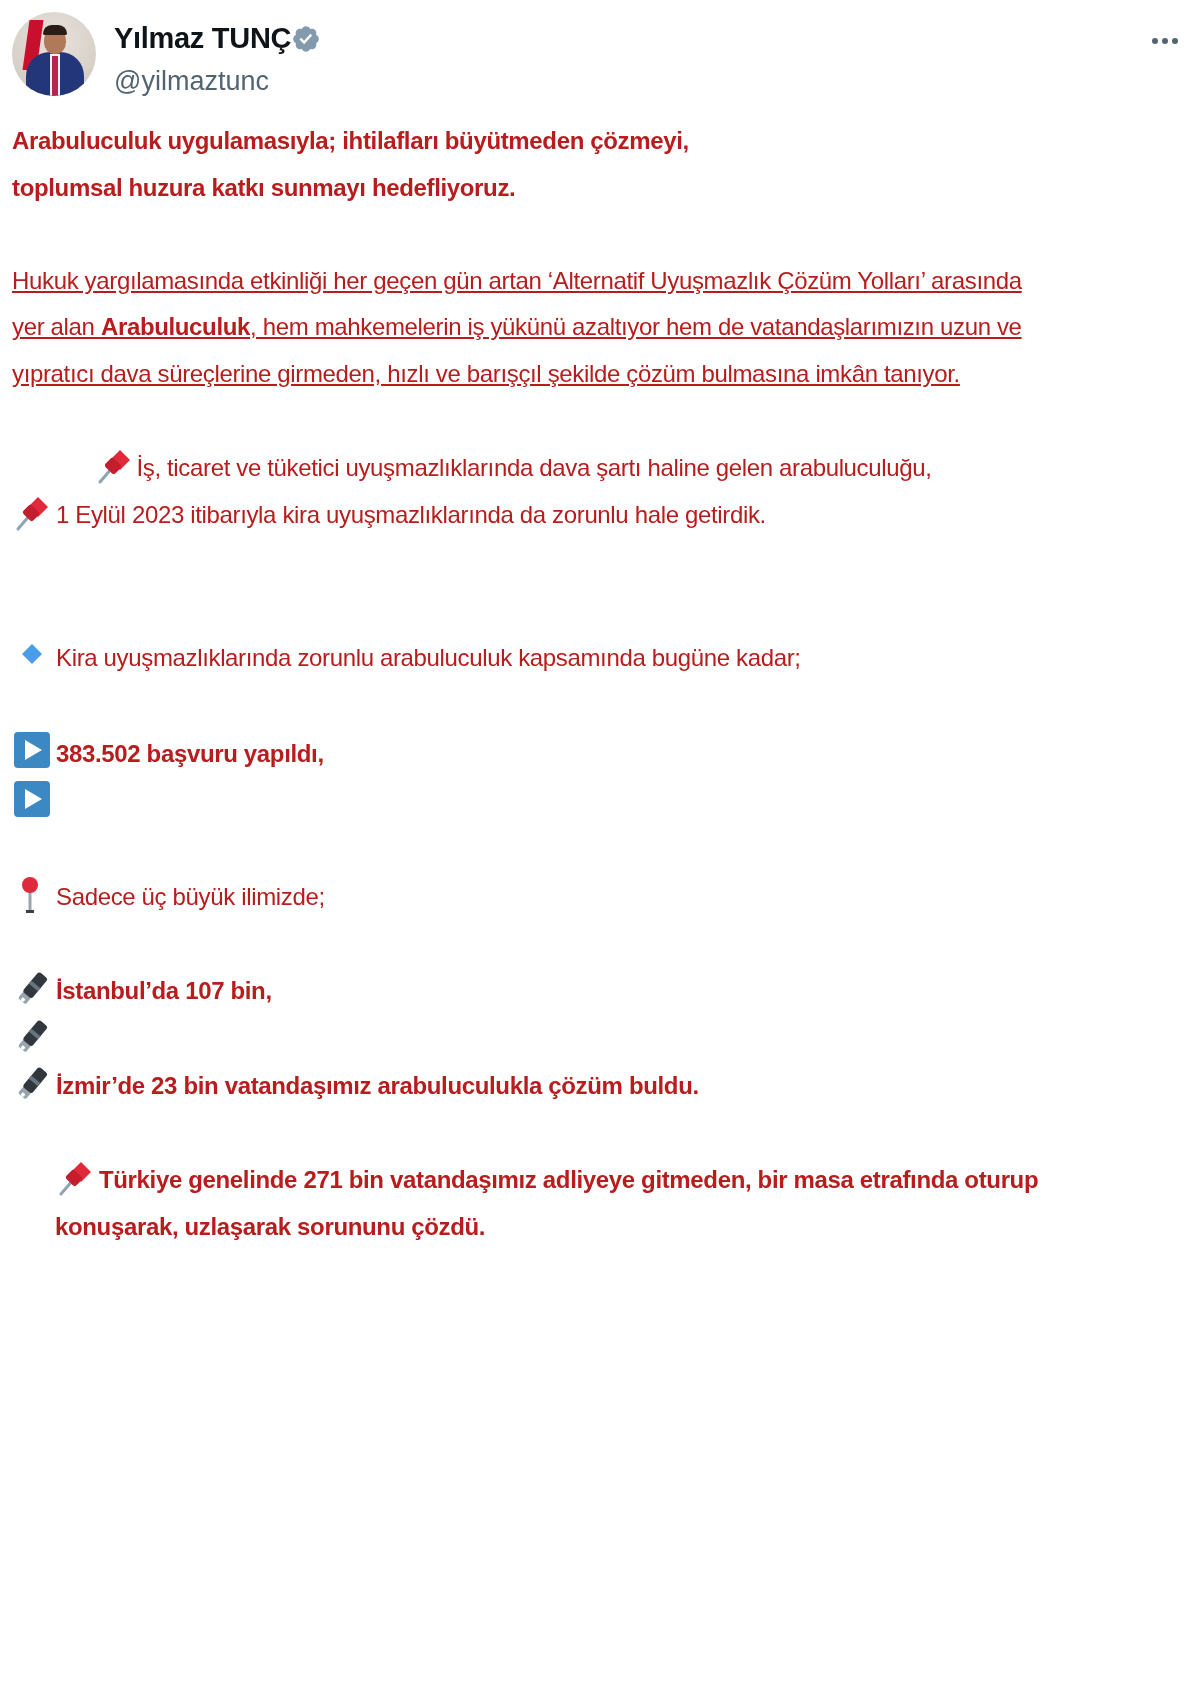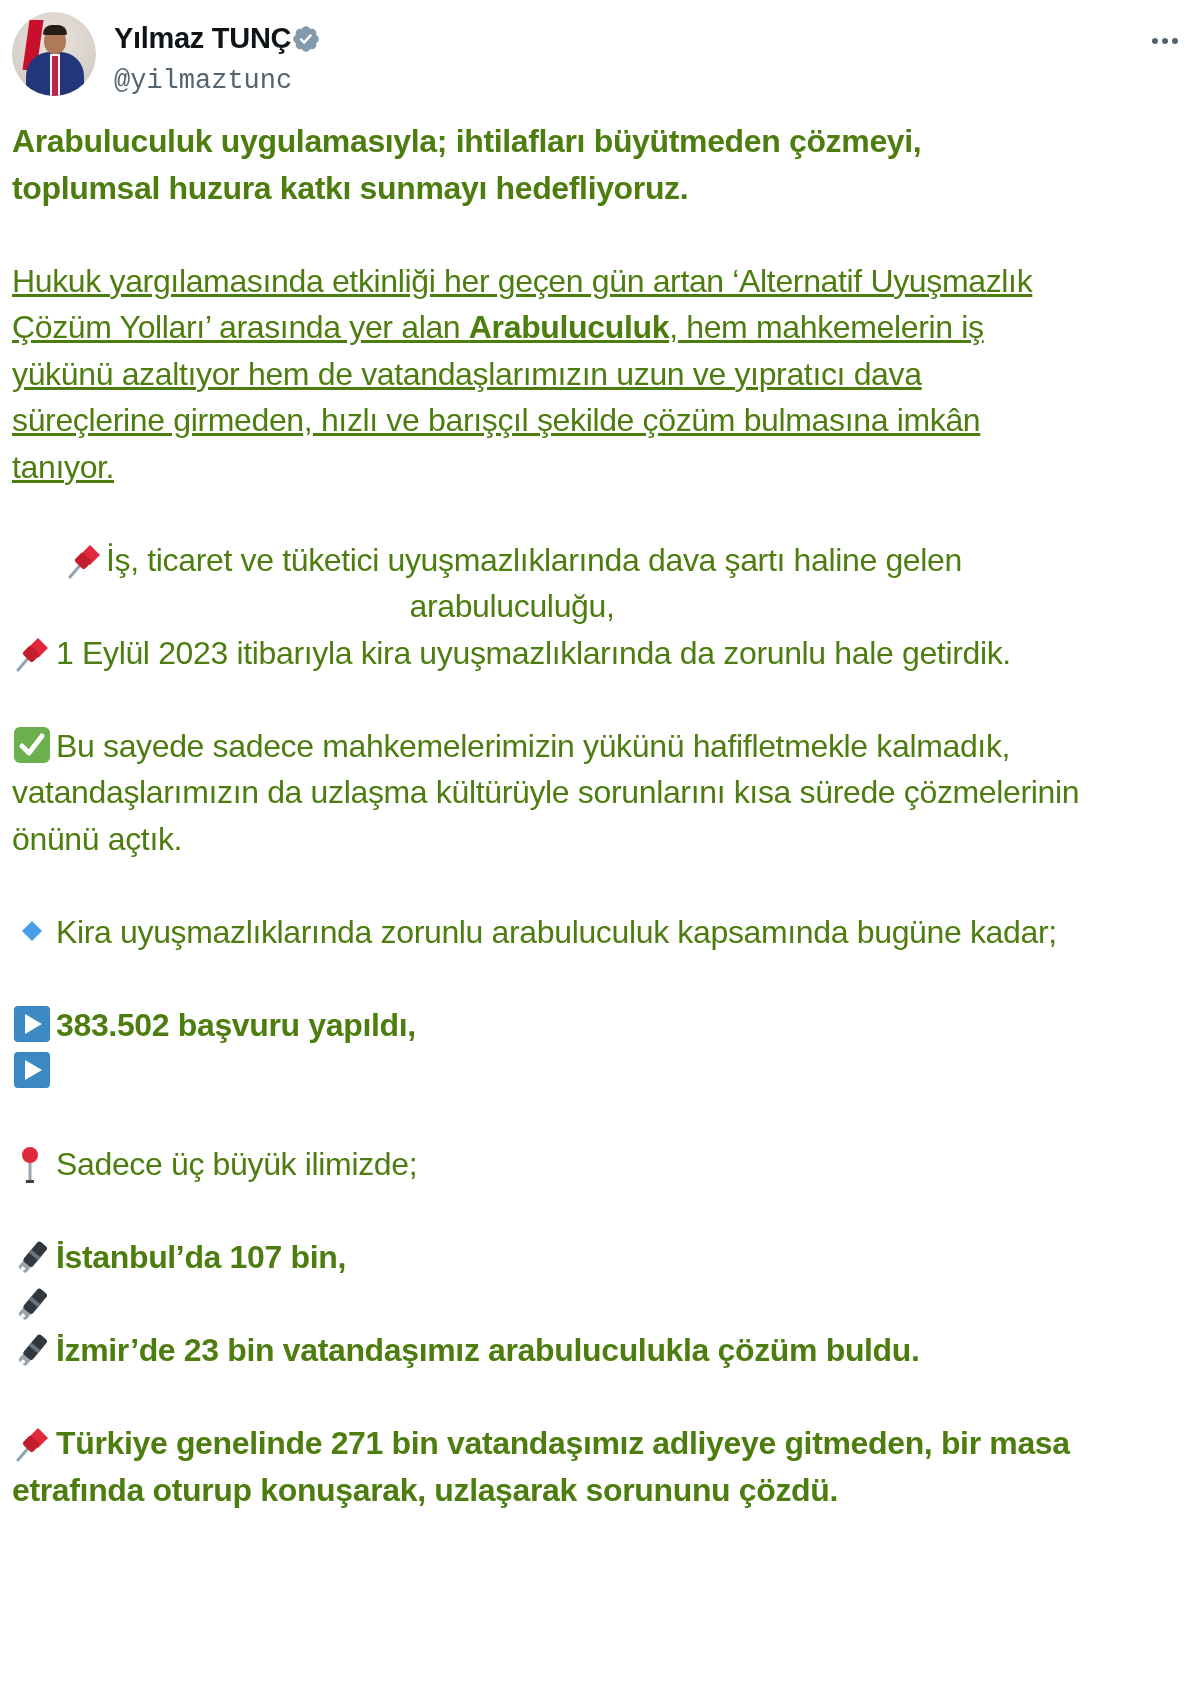--- a/index.html
+++ b/index.html
@@ -17,25 +17,25 @@
     }
     .avatar .flag { position: absolute; left: 14px; top: 8px; width: 14px; height: 50px; background: #c8102e; transform: skewX(-8deg); }
     .avatar .head { position: absolute; left: 32px; top: 16px; width: 22px; height: 26px; border-radius: 50% 50% 45% 45%; background: #b07a5a; }
     .avatar .hair { position: absolute; left: 31px; top: 13px; width: 24px; height: 10px; border-radius: 12px 12px 2px 2px; background: #2a1d16; }
     .avatar .suit { position: absolute; left: 14px; top: 40px; width: 58px; height: 50px; border-radius: 24px 24px 0 0; background: #23367a; }
     .avatar .shirt { position: absolute; left: 38px; top: 42px; width: 10px; height: 42px; background: #f2f2f2; }
     .avatar .tie { position: absolute; left: 40px; top: 44px; width: 6px; height: 40px; background: #b8264a; }
     .name-row { position: absolute; left: 102px; top: 10px; display: flex; align-items: center; gap: 0; }
     .name { font-size: 29px; font-weight: bold; letter-spacing: -0.3px; color: #0f1419; }
     .verified { width: 30px; height: 30px; }
-    .handle { position: absolute; left: 102px; top: 54px; font-size: 27px; color: #536471; font-family: Liberation Mono, monospace; }
+    .handle { position: absolute; left: 102px; top: 54px; font-size: 27px; color: #536471; }
     .more { position: absolute; right: 4px; top: 20px; display: flex; gap: 4px; cursor: pointer; padding: 6px; }
     .more span { width: 6px; height: 6px; border-radius: 50%; background: #536471; display: block; }
 
-    .body { position: absolute; left: 12px; top: 118px; width: 1180px; font-size: 32px; line-height: 46.5px; letter-spacing: -0.35px; color: #4d7c0f; }
+    .body { position: absolute; left: 12px; top: 118px; width: 1180px; font-size: 24px; line-height: 46.5px; letter-spacing: -0.35px; color: #b91c1c; }
     .p { margin: 0; }
     .gap { height: 46.5px; }
     .b { font-weight: bold; }
     .ico { display: inline-block; width: 44px; height: 40px; flex: 0 0 44px; position: relative; top: 2px; }
     .ico svg { width: 40px; height: 40px; }
   </style>
 </head>
 <body>
 
 <div class="tweet">
@@ -86,28 +86,20 @@
       <span class="ico" style="width:44px;display:inline-block;vertical-align:-8px;">
         <svg viewBox="0 0 40 40">
             <line x1="6" y1="36" x2="18" y2="22" stroke="#8fa3b3" stroke-width="3" stroke-linecap="round"></line>
             <path d="M16 14 L26 4 L36 14 L26 24 Z" fill="#e0293a"></path>
             <rect x="12" y="14" width="14" height="12" rx="3" transform="rotate(45 19 20)" fill="#c41e2e"></rect>
           </svg>
       </span><span>1 Eylül 2023 itibarıyla kira uyuşmazlıklarında da zorunlu hale getirdik.</span>
     </p>
     <div class="gap"></div>
 
-    <p class="p" style="width:1110px;">
-      <span class="ico" style="width:44px;display:inline-block;vertical-align:-6px;">
-        <svg viewBox="0 0 40 40">
-            <rect x="2" y="2" width="36" height="36" rx="6" fill="#6ab04c"></rect>
-            <path d="M10 21 L17 28 L30 11" stroke="#fff" stroke-width="5" fill="none" stroke-linecap="round" stroke-linejoin="round"></path>
-          </svg>
-      </span><span>Bu sayede sadece mahkemelerimizin yükünü hafifletmekle kalmadık, vatandaşlarımızın da uzlaşma kültürüyle sorunlarını kısa sürede çözmelerinin önünü açtık.</span>
-    </p>
     <div class="gap"></div>
 
     <p class="p" style="width:1060px;">
       <span class="ico" style="width:44px;display:inline-block;vertical-align:-6px;">
         <svg viewBox="0 0 40 40">
             <path d="M20 10 L30 20 L20 30 L10 20 Z" fill="#4a9ee8"></path>
           </svg>
       </span><span>Kira uyuşmazlıklarında zorunlu arabuluculuk kapsamında bugüne kadar;</span>
     </p>
     <div class="gap"></div>
@@ -172,21 +164,21 @@
               <rect x="4" y="15" width="10" height="10" rx="2" fill="#9aa4ad"></rect>
               <circle cx="6" cy="20" r="2" fill="#fff"></circle>
               <rect x="12" y="14" width="26" height="12" rx="3" fill="#31373d"></rect>
               <rect x="22" y="14" width="4" height="12" fill="#66757f"></rect>
             </g>
           </svg>
       </span><span>İzmir’de 23 bin vatandaşımız arabuluculukla çözüm buldu.</span>
     </p>
     <div class="gap"></div>
 
-    <p class="p b" style="width:1080px;">
+    <p class="p b" style="width:1080px;margin-left:43px;">
       <span class="ico" style="width:44px;display:inline-block;vertical-align:-8px;">
         <svg viewBox="0 0 40 40">
             <line x1="6" y1="36" x2="18" y2="22" stroke="#8fa3b3" stroke-width="3" stroke-linecap="round"></line>
             <path d="M16 14 L26 4 L36 14 L26 24 Z" fill="#e0293a"></path>
             <rect x="12" y="14" width="14" height="12" rx="3" transform="rotate(45 19 20)" fill="#c41e2e"></rect>
           </svg>
       </span><span>Türkiye genelinde 271 bin vatandaşımız adliyeye gitmeden, bir masa etrafında oturup konuşarak, uzlaşarak sorununu çözdü.</span>
     </p>
   </div>
 </div>

